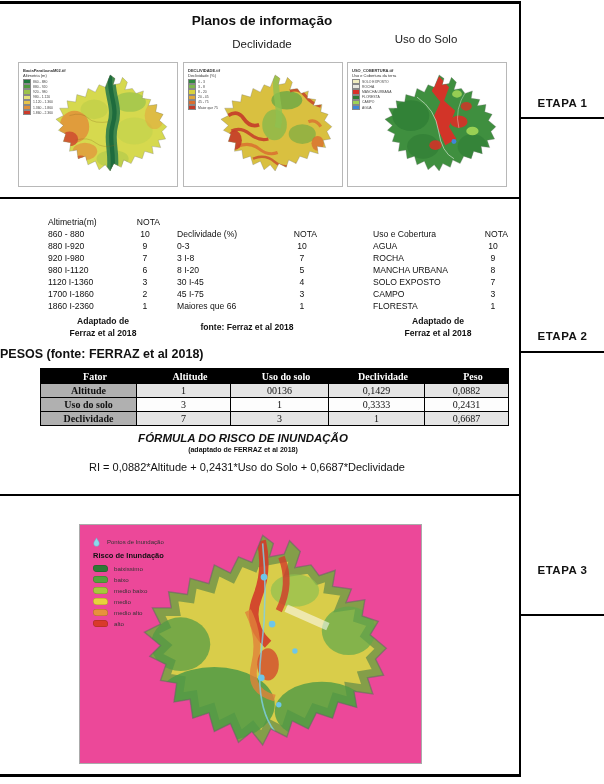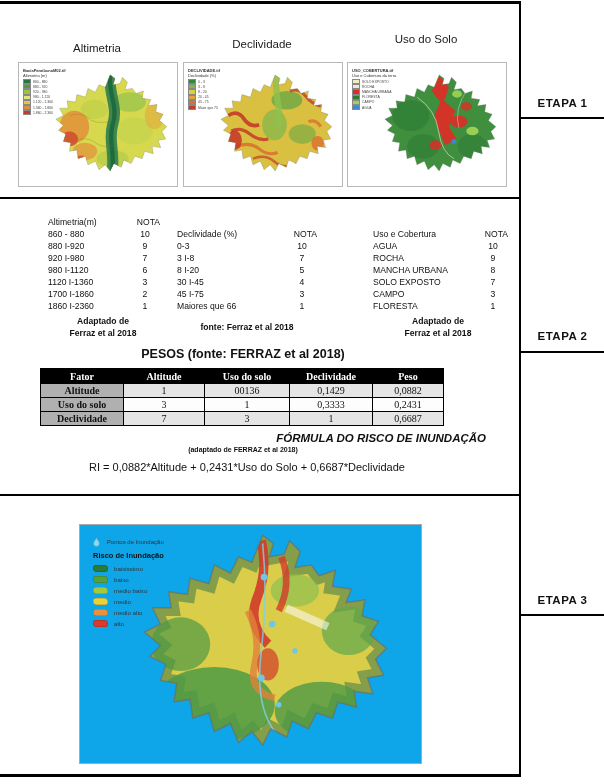--- a/index.html
+++ b/index.html
@@ -33,43 +33,43 @@
   
   .notas-title{position:absolute;left:0;top:203px;width:540px;text-align:center;
                font-weight:bold;font-size:10.5px;}
   .ncol{position:absolute;font-size:8.6px;line-height:12px;}
   .nhead{display:flex;justify-content:space-between;font-size:8.6px;}
   .nrow{display:flex;justify-content:space-between;}
   .nr-n{width:30px;text-align:center;}
   .nfoot{position:absolute;font-weight:bold;font-size:8.6px;text-align:center;line-height:11.5px;}
 
   
-  .pesos-title{position:absolute;left:0;top:347px;width:486px;text-align:center;
+  .pesos-title{position:absolute;left:0;top:347px;width:486px;
                font-weight:bold;font-size:12.5px;}
   table.pesos{position:absolute;left:40px;top:368px;border-collapse:collapse;
               font-family:"Liberation Serif",serif;font-size:10px;}
   table.pesos th,table.pesos td{border:1px solid #000;text-align:center;padding:0;}
-  table.pesos th{background:#000;color:#fff;font-weight:bold;height:14px;}
+  table.pesos th{background:#000;color:#fff;font-weight:bold;height:14px;padding-left:13px;}
   table.pesos td{height:13px;}
   table.pesos td.fator{background:#b0b0b0;font-weight:bold;}
   table.pesos tr.odd td.val{background:#e5e5e5;}
   table.pesos tr.even td.val{background:#fdfdfd;}
   .c0{width:82px;}.c1{width:80px;}.c2{width:84px;}.c3{width:82px;}.c4{width:70px;}
 
   
-  .form-title{position:absolute;left:0;top:432px;width:486px;text-align:right;
+  .form-title{position:absolute;left:0;top:432px;width:486px;text-align:center;
               font-weight:bold;font-style:italic;font-size:11.5px;}
   .form-sub{position:absolute;left:0;top:446px;width:486px;text-align:center;
             font-weight:bold;font-size:7px;}
   .form-eq{position:absolute;left:0;top:461px;width:494px;text-align:center;font-size:11px;}
 
   
   .s3-title{position:absolute;left:0;top:505px;width:504px;text-align:center;font-size:11.5px;}
   .risk-panel{position:absolute;left:79px;top:524px;width:341px;height:238px;
-              background:#0ea5e9;border:1px solid #aaa;}
+              background:#ec4899;border:1px solid #aaa;}
   .risk-svg{position:absolute;left:11%;top:2%;width:88%;height:96%;}
   .risk-legend{position:absolute;left:13px;top:12px;z-index:2;}
   .rl-points{display:flex;align-items:center;gap:7px;font-size:6px;color:#333;height:10px;}
   .rl-title{font-size:7.5px;font-weight:bold;margin:4px 0 3px 0;}
   .rl-row{display:flex;align-items:center;gap:6px;height:11px;}
   .rl-chip{display:inline-block;width:15px;height:7px;border-radius:3px 4px 3px 4px;
            box-shadow:inset 0 0 0 .5px rgba(0,0,0,.25);}
   .rl-lab{font-size:6.2px;color:#333;}
 </style>
 </head>
@@ -89,24 +89,24 @@
   <div class="ln ln-top"></div>
   <div class="ln ln-div1"></div>
   <div class="ln ln-div2"></div>
   <div class="ln ln-bot"></div>
   <div class="ln ln-vert"></div>
 
   <div class="etapa" style="top:97px">ETAPA 1</div>
   <div class="etapa-ln" style="top:117px"></div>
   <div class="etapa" style="top:330px">ETAPA 2</div>
   <div class="etapa-ln" style="top:351px"></div>
-  <div class="etapa" style="top:594px">ETAPA 3</div>
+  <div class="etapa" style="top:564px">ETAPA 3</div>
   <div class="etapa-ln" style="top:614px"></div>
 
-  <div class="map-title" style="left:18px;top:42px">Altimetria</div>
+  <div class="s1-title">Planos de informação</div>
   <div class="map-title" style="left:183px;top:38px">Declividade</div>
   <div class="map-title" style="left:347px;top:33px">Uso do Solo</div>
 
   <div class="map-panel" style="left:18px">
     <svg class="map-svg" viewBox="0 0 200 170" preserveAspectRatio="xMidYMid meet">
       <use href="#basin" fill="#d6d94e"></use>
       <g clip-path="url(#basinclip)">
         <ellipse cx="128" cy="48" rx="26" ry="16" fill="#9dc44e" opacity="0.8"></ellipse>
         <ellipse cx="135" cy="95" rx="30" ry="22" fill="#c8d44e" opacity="0.9"></ellipse>
         <ellipse cx="70" cy="60" rx="22" ry="16" fill="#c2cf4a" opacity="0.8"></ellipse>

